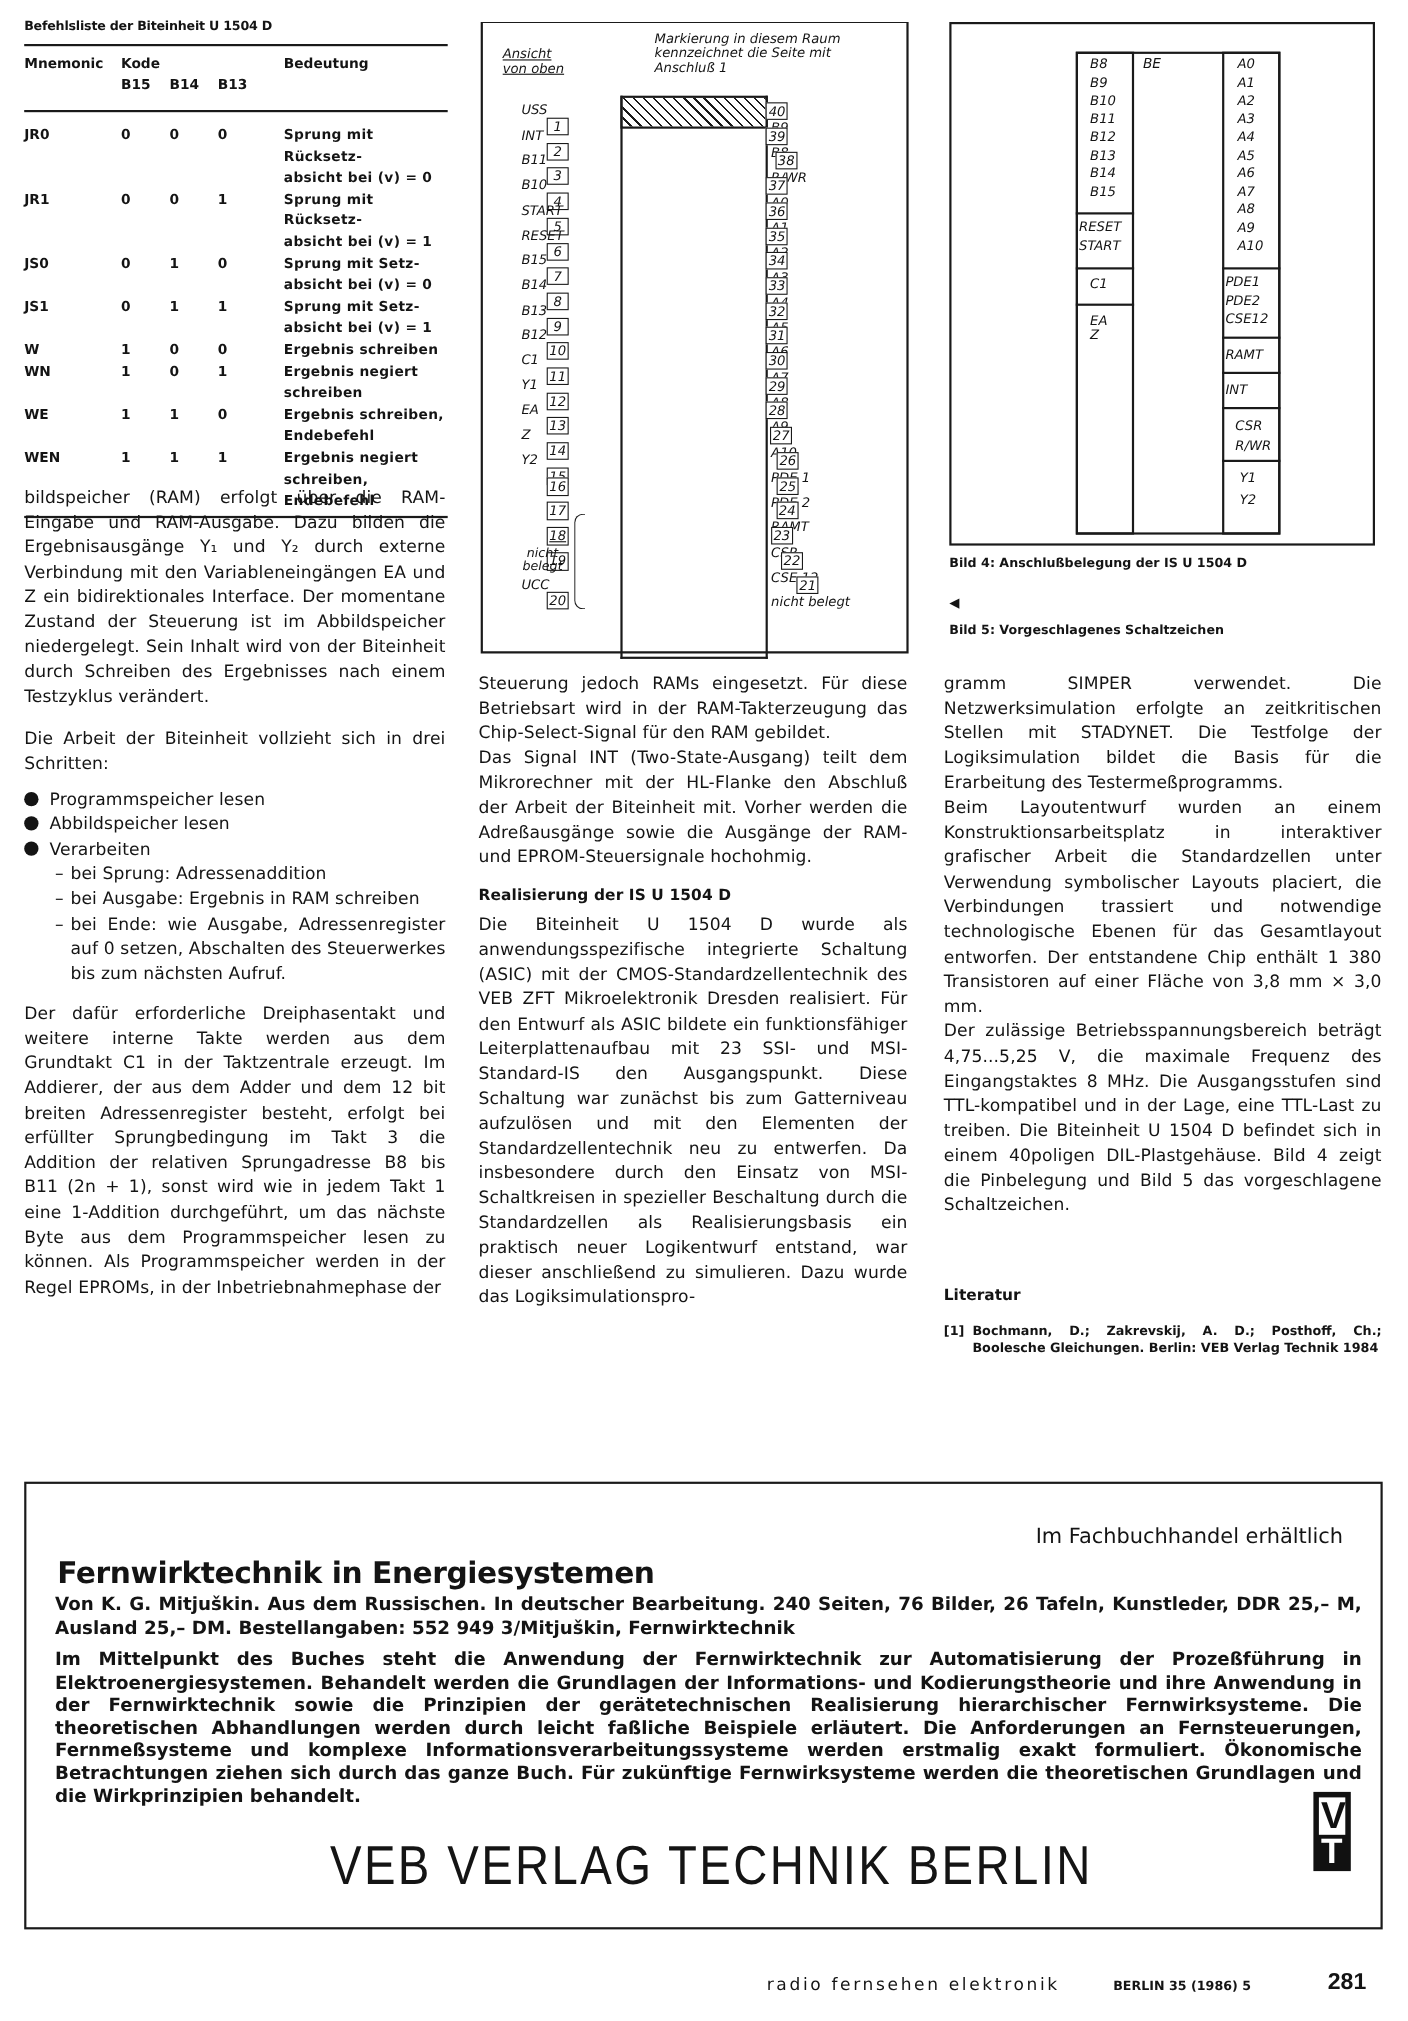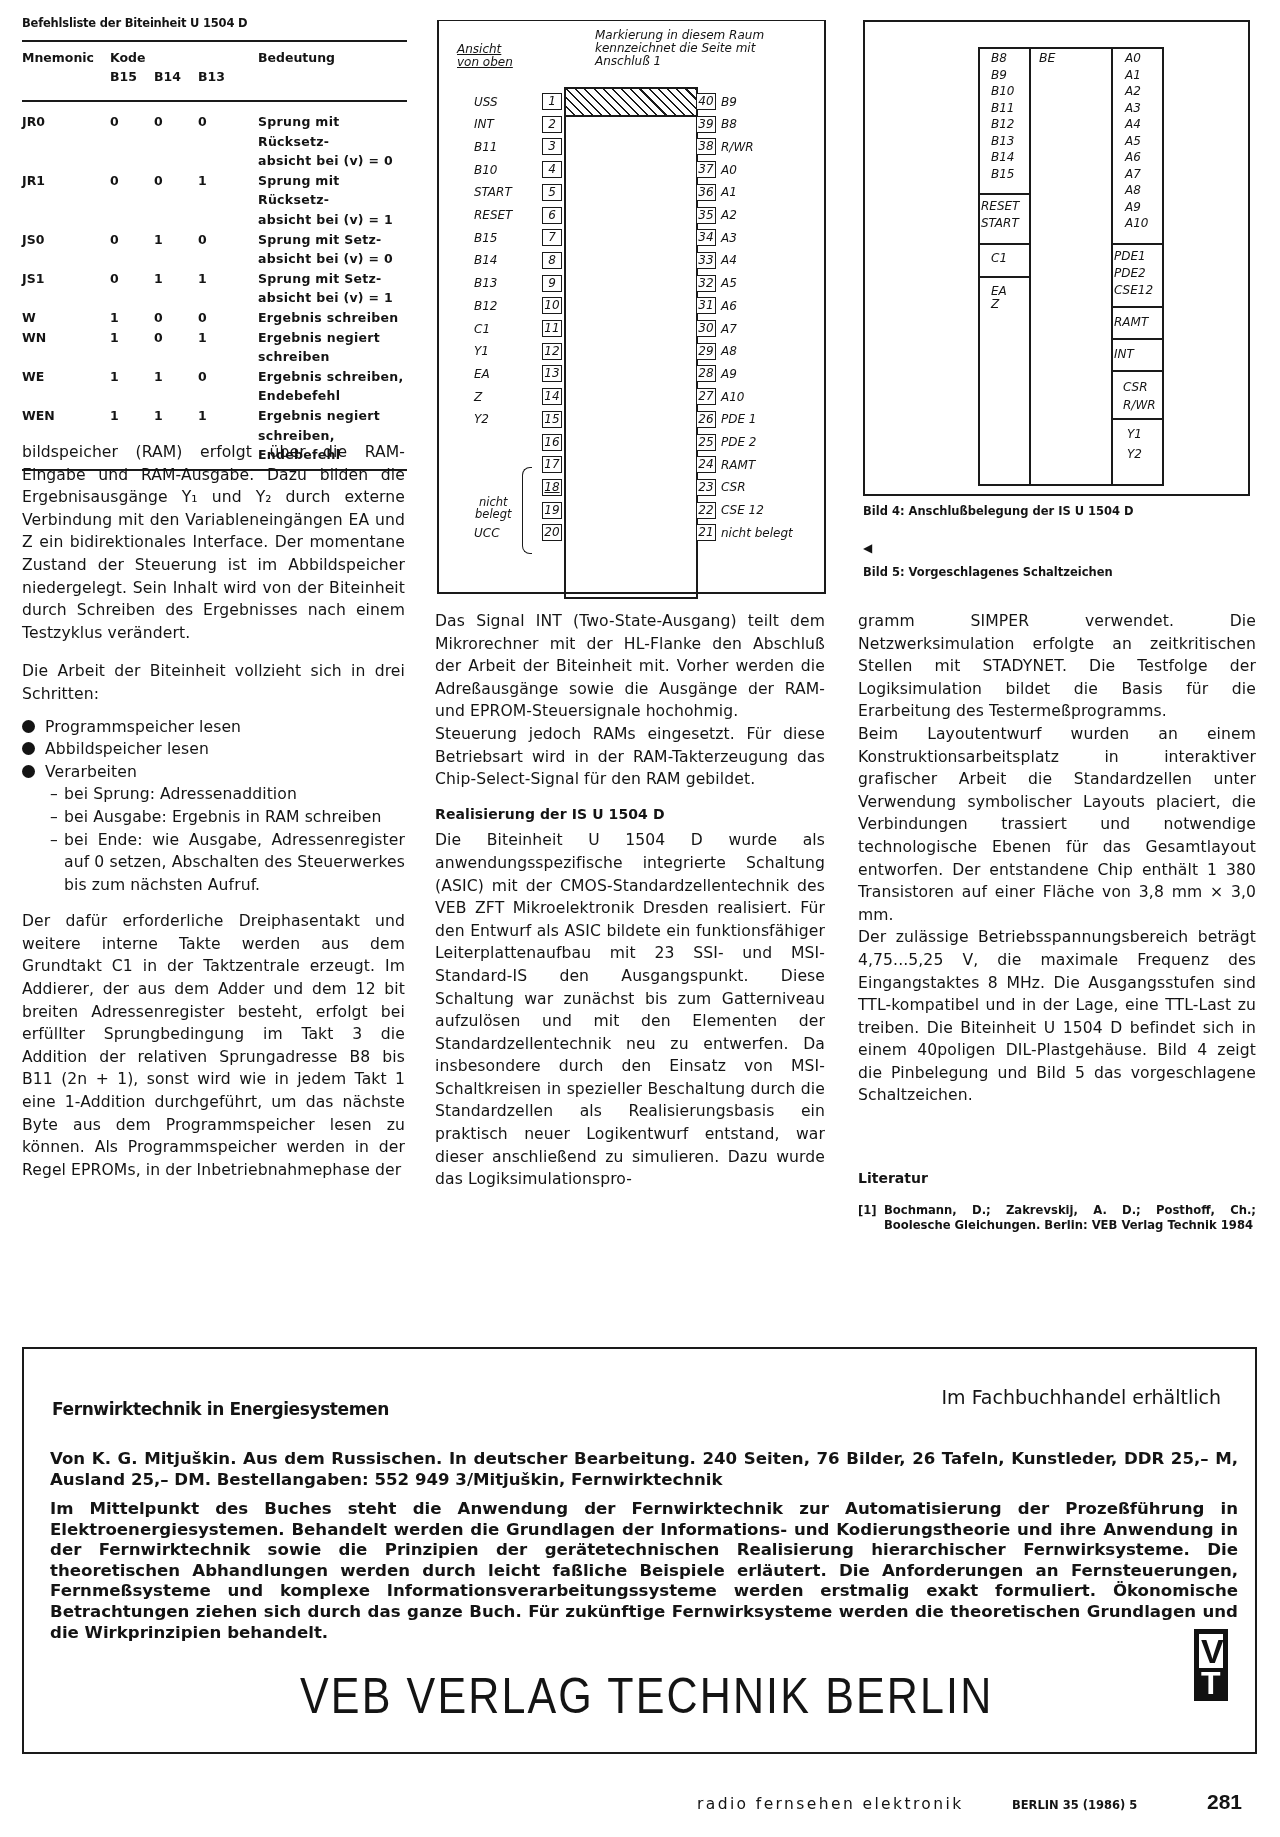--- a/index.html
+++ b/index.html
@@ -18,21 +18,21 @@
   .tbl-body { padding-top: 10px; padding-bottom: 4px; }
   .tbl-row .desc { white-space: pre-line; letter-spacing: 0.3px; }
 
   
   #pin-diagram { left: 437px; top: 20px; width: 389px; height: 574px; border: 2px solid #1a1a1a; border-top-width: 1.5px; }
   #pin-diagram .view-label { position: absolute; left: 18px; top: 22px; font-style: italic; font-size: 12px; line-height: 13px; text-decoration: underline; }
   #pin-diagram .marker-label { position: absolute; left: 156px; top: 8px; font-style: italic; font-size: 12px; line-height: 13px; }
   .chip-body { position: absolute; left: 125px; top: 66px; width: 134px; height: 512px; border: 2px solid #1a1a1a; border-top: none; }
   .chip-marker { position: absolute; left: 125px; top: 66px; width: 134px; height: 30px; border: 2px solid #1a1a1a;
     background: repeating-linear-gradient(45deg, #fff 0 5px, #1a1a1a 5px 6.5px); }
-  .pin-row { position: absolute; height: 17px; display: flex; align-items: center; }
+  .pin-row { position: absolute; height: 17px; display: flex; align-items: center; flex-direction: column; }
   .pin-box { width: 20px; height: 17px; border: 1.5px solid #1a1a1a; font-style: italic; font-size: 12px; text-align: center; line-height: 14px; background: #fff; }
   .pin-name { font-style: italic; font-size: 12px; }
   .left-pin .pin-name { width: 70px; padding-left: 2px; }
   .right-pin .pin-name { padding-left: 5px; }
   .brace { position: absolute; left: 83px; top: 446px; width: 10px; height: 87px; border: 1.5px solid #1a1a1a; border-right: none; border-radius: 8px 0 0 8px; }
   .nb-label { position: absolute; left: 36px; top: 475px; font-style: italic; font-size: 11.5px; line-height: 12px; text-align: center; }
 
   
   #symbol-diagram { left: 863px; top: 20px; width: 387px; height: 476px; border: 2px solid #1a1a1a; }
   .sym { position: absolute; border: 2px solid #1a1a1a; }
@@ -45,21 +45,21 @@
   .col p { margin-bottom: 0; }
   .col .gap { margin-top: 12px; }
   .bullet { display: flex; align-items: baseline; }
   .bullet .dot { width: 13px; height: 13px; border-radius: 50%; background: #141414; margin-right: 10px; flex: none; position: relative; top: 1px; }
   .dash { display: flex; padding-left: 28px; }
   .dash .dm { width: 14px; flex: none; }
   .section-head { font-weight: bold; font-size: 14px; margin-top: 12px; margin-bottom: 4px; }
 
   
   #ad-box { left: 22px; top: 1347px; width: 1235px; height: 407px; border: 2px solid #1a1a1a; border-top-width: 2.5px; }
-  .ad-title { position: absolute; left: 28px; top: 50px; font-weight: bold; font-size: 17px; letter-spacing: -0.4px; text-align: right; }
+  .ad-title { position: absolute; left: 28px; top: 66px; font-weight: bold; font-size: 27px; letter-spacing: -0.4px; text-align: right; }
   .ad-avail { position: absolute; right: 34px; top: 37px; font-size: 19px; }
   .ad-text { position: absolute; left: 26px; width: 1188px; font-size: 16.6px; line-height: 20.6px; text-align: justify; font-weight: bold; }
   .ad-publisher { position: absolute; left: 276px; top: 318px; font-size: 50px; letter-spacing: 2.5px; font-family: "Liberation Sans", sans-serif; font-stretch: condensed; transform: scaleX(0.86); transform-origin: left top; font-weight: 500; }
   .vt-logo { position: absolute; left: 1170px; top: 280px; width: 34px; height: 72px; background: #111; }
   .vt-logo .v-area { position: absolute; left: 5px; top: 5px; width: 24px; height: 34px; background: #fff; }
   .vt-logo .v { position: absolute; left: 2px; top: -2px; font-weight: bold; font-size: 34px; color: #111; font-family: "Liberation Sans", sans-serif; }
   .vt-logo .t { position: absolute; left: 7px; top: 36px; font-weight: bold; font-size: 32px; color: #fff; font-family: "Liberation Sans", sans-serif; }
 
   
   .footer-mag { left: 697px; top: 1795px; font-size: 15.5px; letter-spacing: 2.4px; }
@@ -410,22 +410,22 @@
       </div>
     <div class="dash">
         <span class="dm">–</span>
         <span style="text-align:justify;">bei Ende: wie Ausgabe, Adressenregister auf 0 setzen, Abschalten des Steuerwerkes bis zum nächsten Aufruf.</span>
       </div>
   </div>
   <p style="margin-top:14px;">Der dafür erforderliche Dreiphasentakt und weitere interne Takte werden aus dem Grundtakt C1 in der Taktzentrale erzeugt. Im Addierer, der aus dem Adder und dem 12 bit breiten Adressenregister besteht, erfolgt bei erfüllter Sprungbedingung im Takt 3 die Addition der relativen Sprungadresse B8 bis B11 (2n + 1), sonst wird wie in jedem Takt 1 eine 1-Addition durchgeführt, um das nächste Byte aus dem Programmspeicher lesen zu können. Als Programmspeicher werden in der Regel EPROMs, in der Inbetriebnahmephase der</p>
 </div>
 
 <div class="abs col" style="left:435px; top:610px; width:390px;">
+  <p>Steuerung jedoch RAMs eingesetzt. Für diese Betriebsart wird in der RAM-Takterzeugung das Chip-Select-Signal für den RAM gebildet.</p>
   <p>Das Signal INT (Two-State-Ausgang) teilt dem Mikrorechner mit der HL-Flanke den Abschluß der Arbeit der Biteinheit mit. Vorher werden die Adreßausgänge sowie die Ausgänge der RAM- und EPROM-Steuersignale hochohmig.</p>
-  <p>Steuerung jedoch RAMs eingesetzt. Für diese Betriebsart wird in der RAM-Takterzeugung das Chip-Select-Signal für den RAM gebildet.</p>
   <div class="section-head">Realisierung der IS U 1504 D</div>
   <p>Die Biteinheit U 1504 D wurde als anwendungsspezifische integrierte Schaltung (ASIC) mit der CMOS-Standardzellentechnik des VEB ZFT Mikroelektronik Dresden realisiert. Für den Entwurf als ASIC bildete ein funktionsfähiger Leiterplattenaufbau mit 23 SSI- und MSI-Standard-IS den Ausgangspunkt. Diese Schaltung war zunächst bis zum Gatterniveau aufzulösen und mit den Elementen der Standardzellentechnik neu zu entwerfen. Da insbesondere durch den Einsatz von MSI-Schaltkreisen in spezieller Beschaltung durch die Standardzellen als Realisierungsbasis ein praktisch neuer Logikentwurf entstand, war dieser anschließend zu simulieren. Dazu wurde das Logiksimulationspro-</p>
 </div>
 
 <div class="abs col" style="left:858px; top:610px; width:398px;">
   <p>gramm SIMPER verwendet. Die Netzwerksimulation erfolgte an zeitkritischen Stellen mit STADYNET. Die Testfolge der Logiksimulation bildet die Basis für die Erarbeitung des Testermeßprogramms.</p>
   <p>Beim Layoutentwurf wurden an einem Konstruktionsarbeitsplatz in interaktiver grafischer Arbeit die Standardzellen unter Verwendung symbolischer Layouts placiert, die Verbindungen trassiert und notwendige technologische Ebenen für das Gesamtlayout entworfen. Der entstandene Chip enthält 1 380 Transistoren auf einer Fläche von 3,8 mm × 3,0 mm.</p>
   <p>Der zulässige Betriebsspannungsbereich beträgt 4,75...5,25 V, die maximale Frequenz des Eingangstaktes 8 MHz. Die Ausgangsstufen sind TTL-kompatibel und in der Lage, eine TTL-Last zu treiben. Die Biteinheit U 1504 D befindet sich in einem 40poligen DIL-Plastgehäuse. Bild 4 zeigt die Pinbelegung und Bild 5 das vorgeschlagene Schaltzeichen.</p>
 </div>
 <div class="abs" style="left:858px; top:1170px; font-weight:bold; font-size:14px;">Literatur</div>

